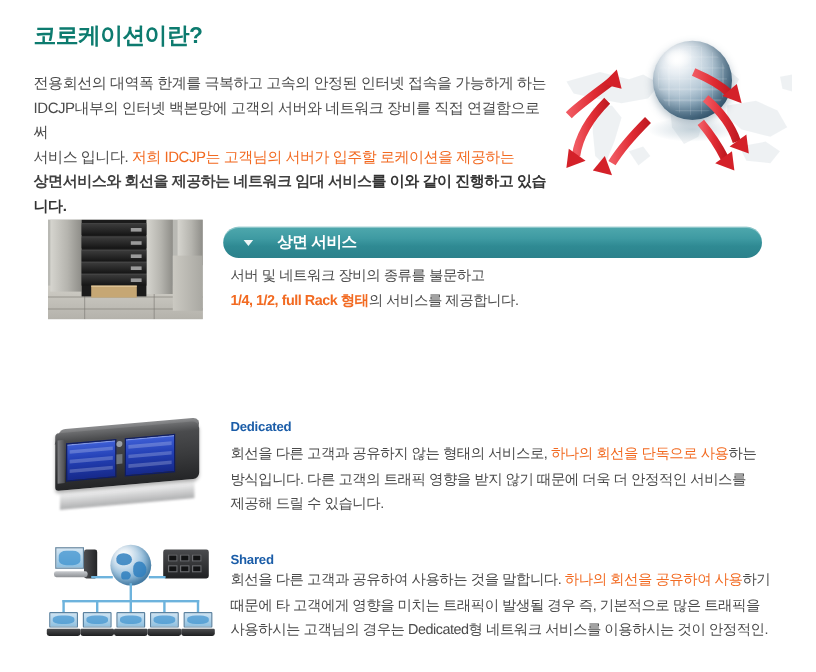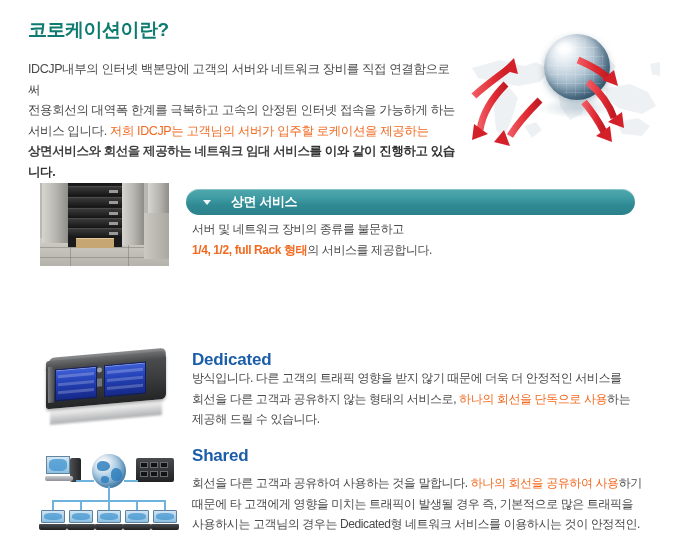--- a/index.html
+++ b/index.html
@@ -141,21 +141,21 @@
     position: absolute;
     font-size: 12px;
     line-height: 20.5px;
     color: #4a4a4a;
     letter-spacing: -0.4px;
   }
   .sec-text .hl { color: #f26a21; font-weight: bold; }
   .sec-text .hl-n { color: #f26a21; }
   .sub-head {
     position: absolute;
-    font-size: 17px;
+    font-size: 11px;
     font-weight: bold;
     color: #1b5da8;
     letter-spacing: -0.2px;
   }
 
   
   .rack-photo {
     position: absolute;
     left: 40px;
     top: 183px;
@@ -302,22 +302,22 @@
   }
 </style>
 </head>
 <body>
 
 <div class="page">
 
   <div class="hero-title">코로케이션이란?</div>
 
   <div class="hero-body">
+    <div><span>전용회선의 대역폭 한계를 극복하고 고속의 안정된 인터넷 접속을 가능하게 하는</span></div>
     <div><span>IDCJP내부의 인터넷 백본망에 고객의 서버와 네트워크 장비를 직접 연결함으로써</span></div>
-    <div><span>전용회선의 대역폭 한계를 극복하고 고속의 안정된 인터넷 접속을 가능하게 하는</span></div>
     <div><span>서비스 입니다. </span><span class="hl">저희 IDCJP는 고객님의 서버가 입주할 로케이션을 제공하는</span></div>
     <div><span class="hl-b">상면서비스와 회선을 제공하는 네트워크 임대 서비스</span><span class="dk">를 이와 같이 진행하고 있습니다.</span></div>
   </div>
 
   <div class="globe-art">
     <svg class="worldmap" viewBox="0 0 214 126">
       <g fill="#dfe5e9">
         <path d="M6 34 L34 26 L58 32 L70 28 L84 36 L74 48 L52 52 L30 48 L12 44 Z"></path>
         <path d="M28 56 L44 54 L52 64 L46 84 L38 104 L30 96 L28 76 Z"></path>
         <path d="M86 20 L112 14 L136 20 L150 32 L142 46 L118 50 L96 44 L88 32 Z"></path>
@@ -416,22 +416,22 @@
       </div>
       <div style="position:absolute;left:51px;top:11px;width:5px;height:5px;background:#9aa0a8;border-radius:50%;"></div>
       <div style="position:absolute;left:51px;top:22px;width:5px;height:8px;background:#6f757c;"></div>
       <div style="position:absolute;left:2px;top:6px;width:6px;height:36px;background:linear-gradient(to right,#7e7f82,#4c4d50);"></div>
     </div>
     <div class="srv-refl"></div>
   </div>
 
   <div class="sub-head" style="left:192px;top:350px;">Dedicated</div>
   <div class="sec-text" style="left:192px;top:368px;width:450px;">
+    <div><span>회선을 다른 고객과 공유하지 않는 형태의 서비스로, </span><span class="hl-n">하나의 회선을 단독으로 사용</span><span>하는</span></div>
     <div><span>방식입니다. 다른 고객의 트래픽 영향을 받지 않기 때문에 더욱 더 안정적인 서비스를</span></div>
-    <div><span>회선을 다른 고객과 공유하지 않는 형태의 서비스로, </span><span class="hl-n">하나의 회선을 단독으로 사용</span><span>하는</span></div>
     <div><span>제공해 드릴 수 있습니다.</span></div>
   </div>
 
   <div class="net-photo">
     <div class="net-globe">
       <u style="left:5px;top:7px;width:13px;height:10px;"></u>
       <u style="left:19px;top:14px;width:11px;height:13px;"></u>
       <u style="left:9px;top:22px;width:8px;height:7px;"></u>
     </div>
 
@@ -489,20 +489,20 @@
         <div class="lap-base"></div>
       </div>
     <div class="net-lap" style="left:117px;top:60px;width:24px;height:20px;">
         <div class="lap-screen">
           <i></i>
         </div>
         <div class="lap-base"></div>
       </div>
   </div>
 
-  <div class="sub-head" style="left:192px;top:446px;">Shared</div>
+  <div class="sub-head" style="left:192px;top:461px;">Shared</div>
   <div class="sec-text" style="left:192px;top:473px;width:470px;">
     <div><span>회선을 다른 고객과 공유하여 사용하는 것을 말합니다. </span><span class="hl-n">하나의 회선을 공유하여 사용</span><span>하기</span></div>
     <div><span>때문에 타 고객에게 영향을 미치는 트래픽이 발생될 경우 즉, 기본적으로 많은 트래픽을</span></div>
     <div><span>사용하시는 고객님의 경우는 Dedicated형 네트워크 서비스를 이용하시는 것이 안정적인.</span></div>
   </div>
 
 </div>
 
 </body></html>

